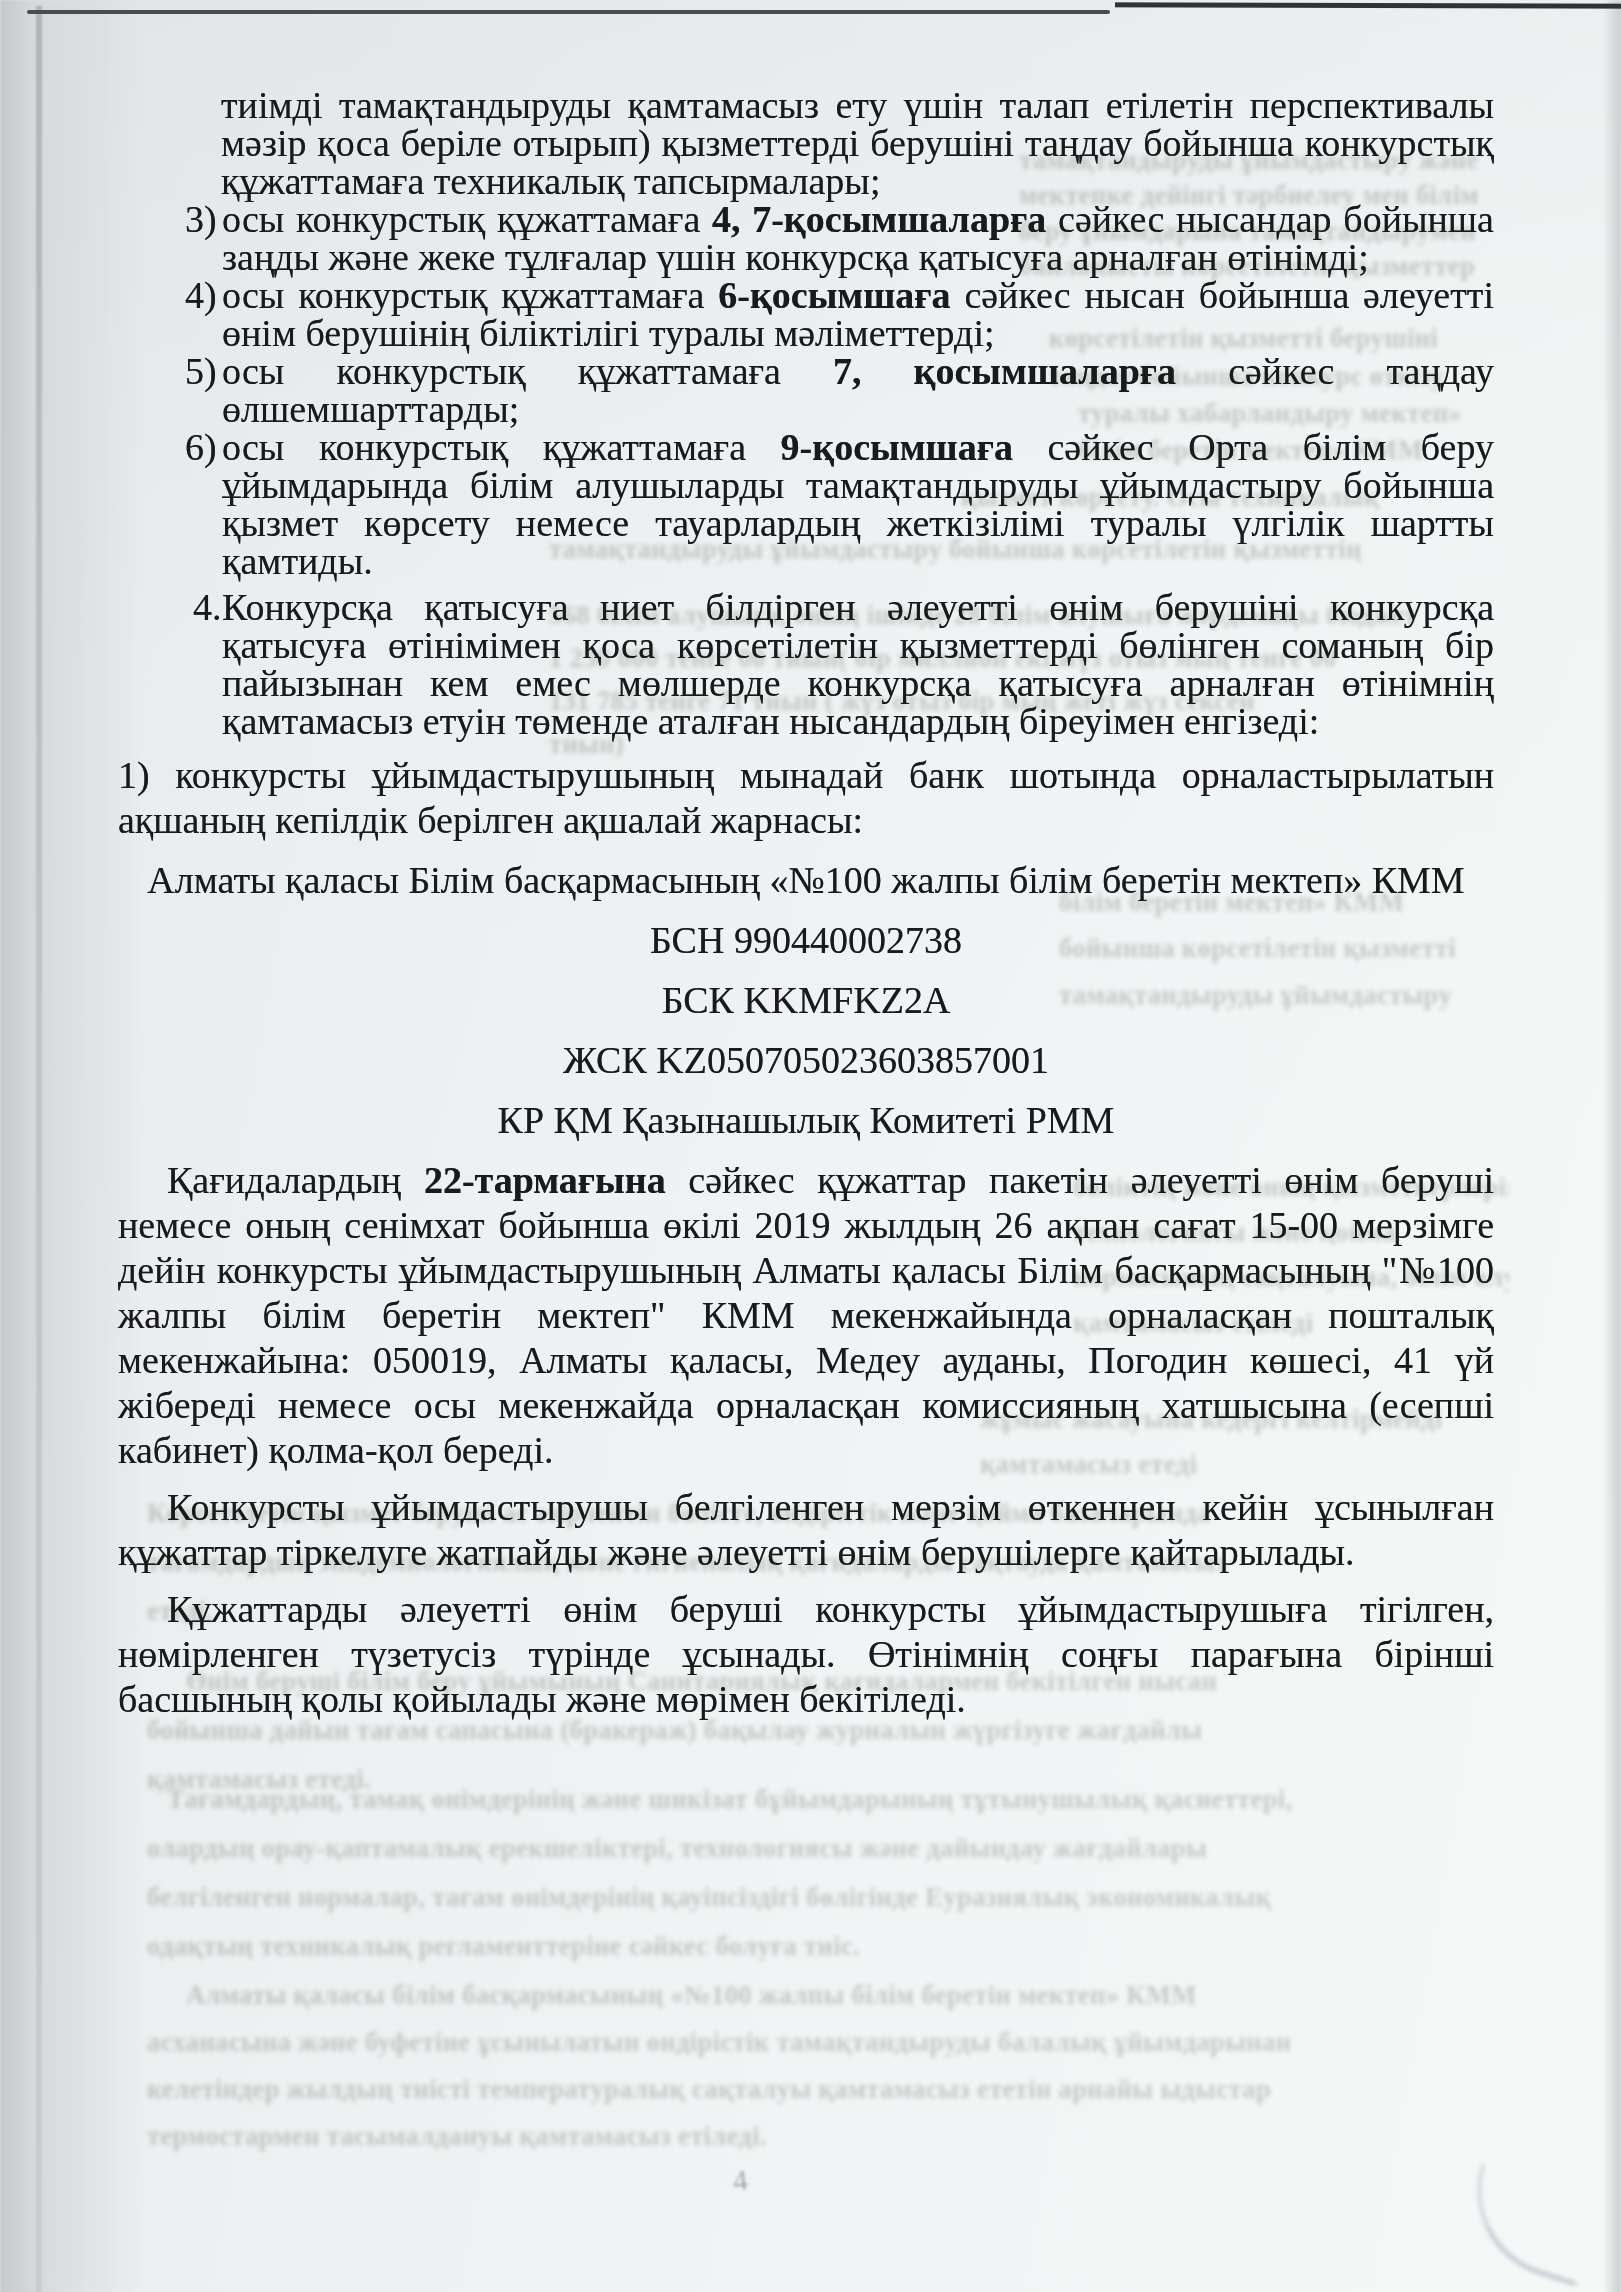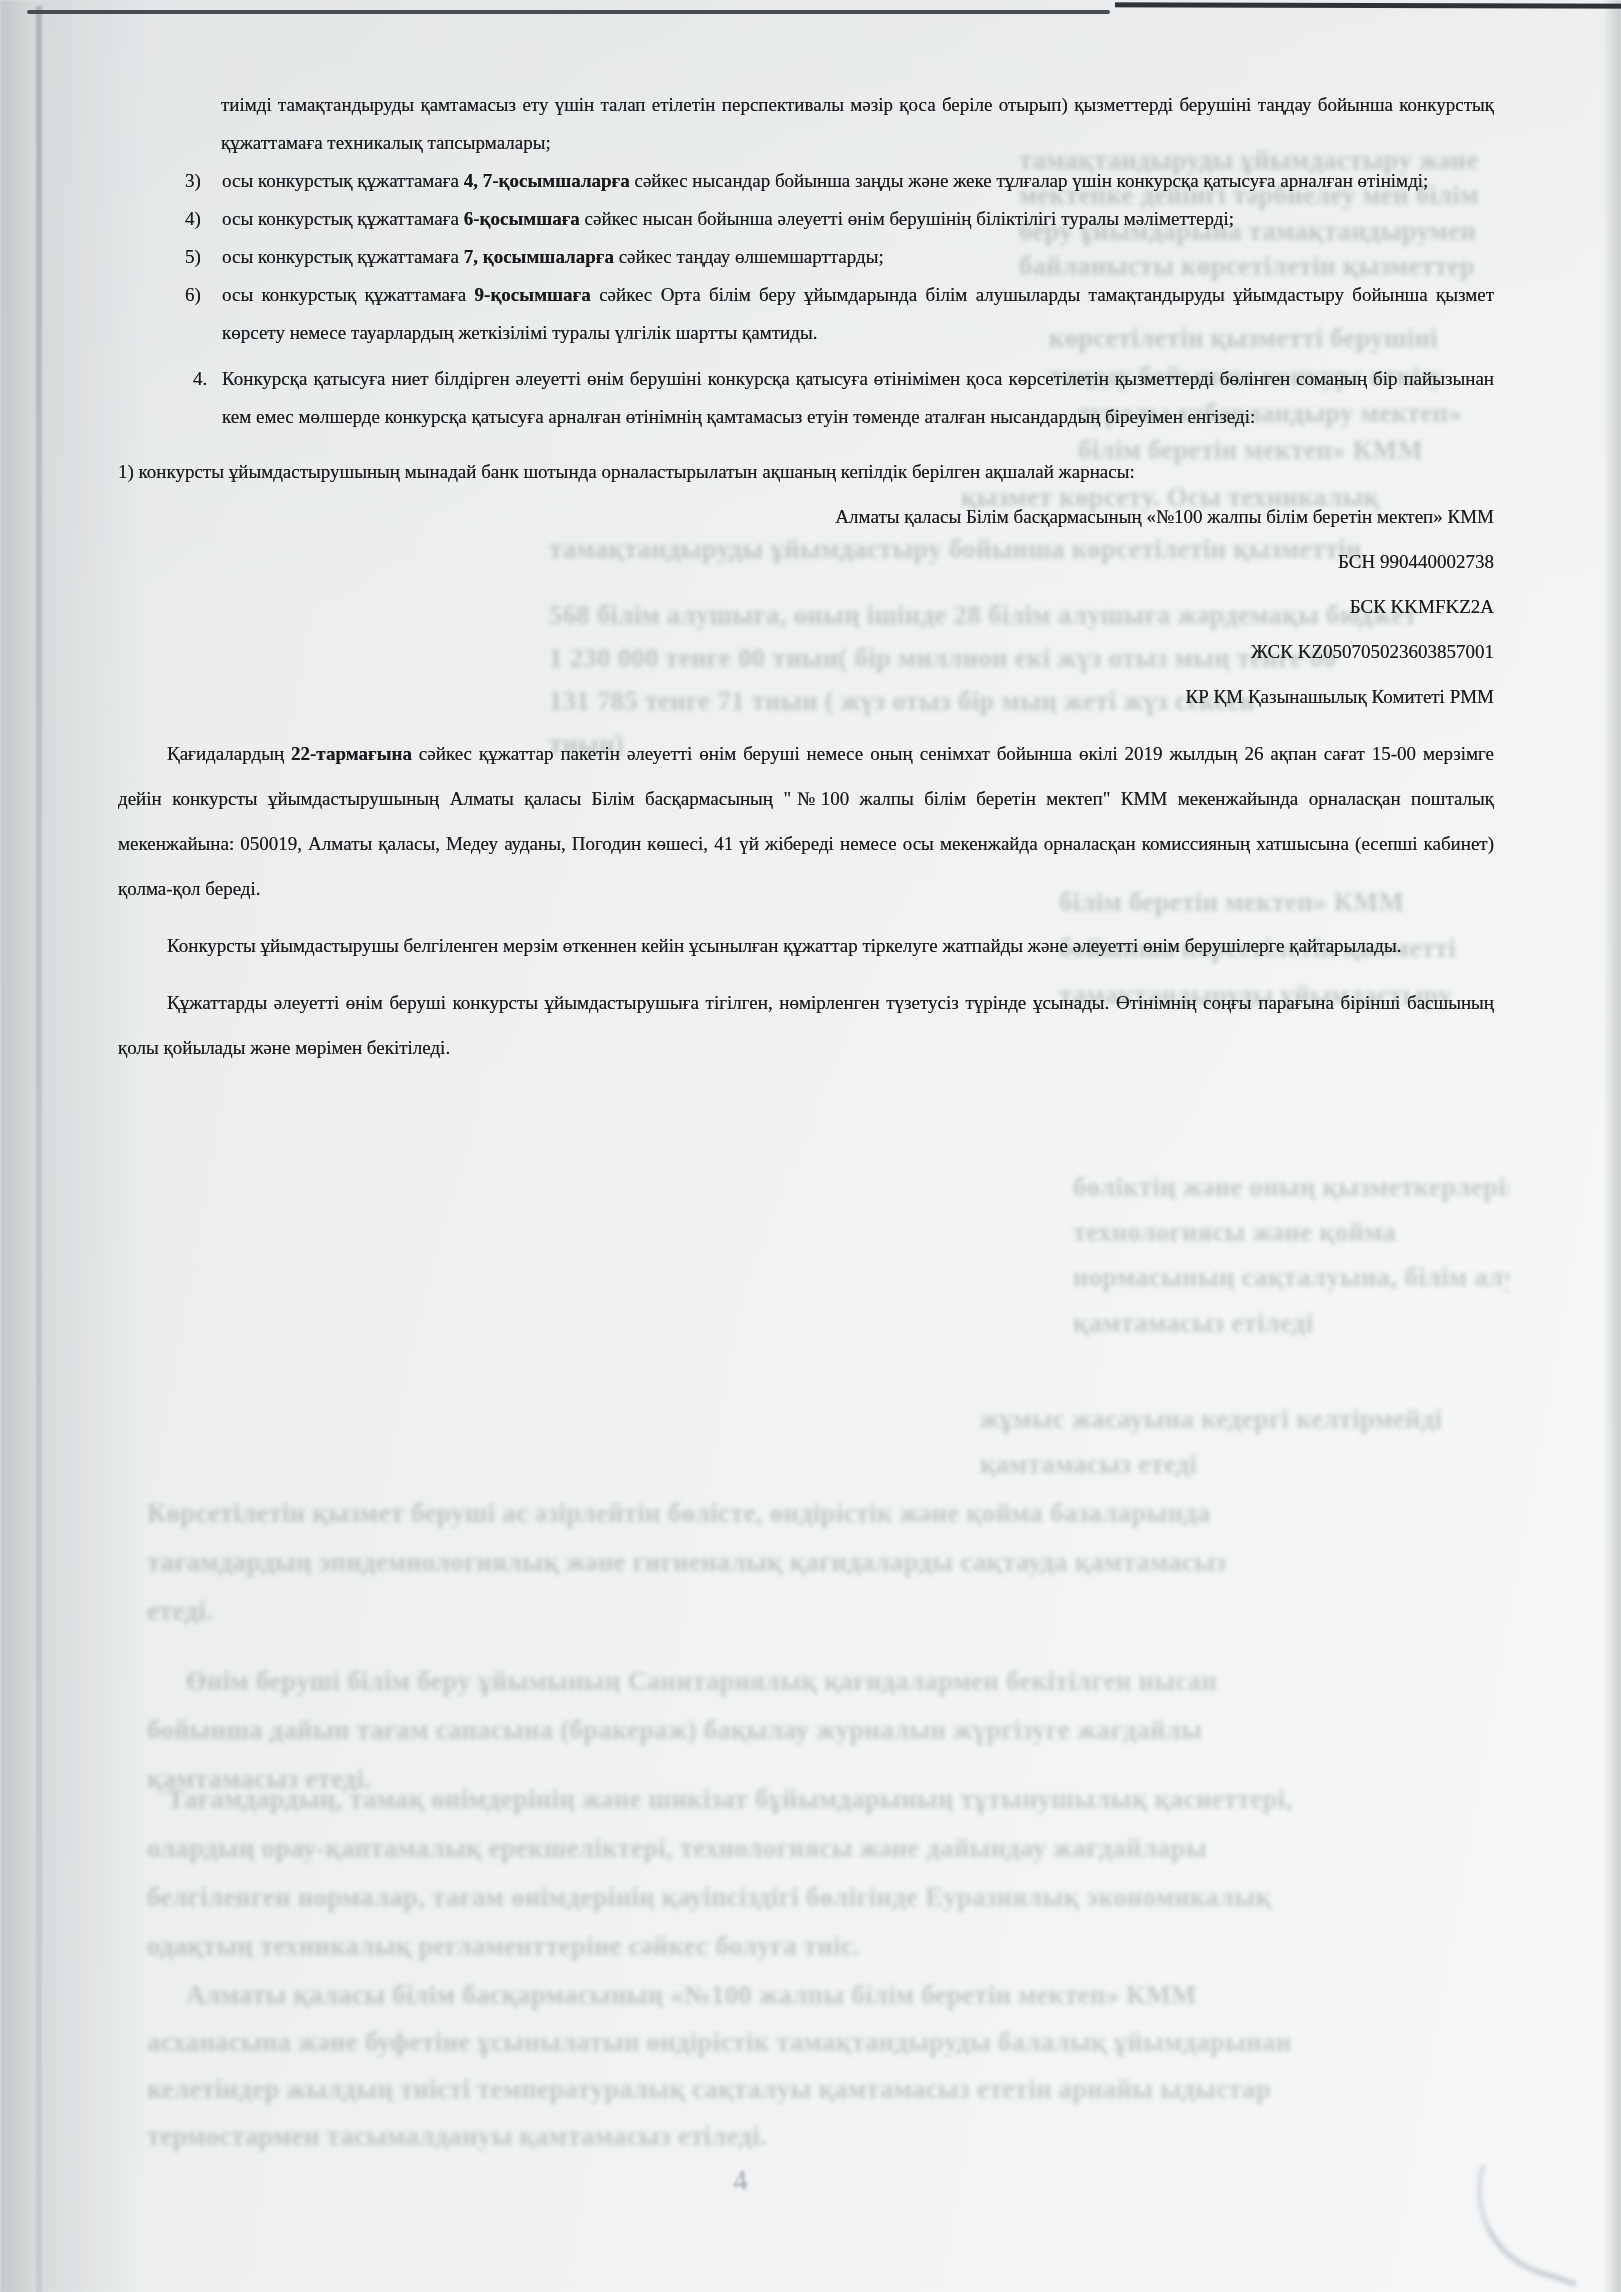--- a/index.html
+++ b/index.html
@@ -24,32 +24,32 @@
     background:linear-gradient(to right,rgba(220,223,225,0),#c9cccd);filter:blur(0.8px);}
   .top-line-a{position:absolute;left:27.4px;top:9.8px;width:1083px;height:3.9px;background:#4a4d50;filter:blur(0.7px);border-radius:2px;}
   .top-line-b{position:absolute;left:1115px;top:2.9px;width:510px;height:4.9px;background:#2f3236;filter:blur(0.6px);transform:rotate(.15deg);}
   .pen-stroke{position:absolute;left:1465px;top:2181px;width:123px;height:83px;
     border:0;border-bottom:5.9px solid rgba(125,138,158,.38);border-left:4.9px solid rgba(125,138,158,.28);
     border-radius:0 0 0 88px;transform:rotate(18deg);filter:blur(2px);}
   .page-mark{position:absolute;left:733px;top:2164px;font-size:29px;color:#5c636e;
     opacity:.55;filter:blur(1.6px);transform:rotate(-6deg);}
   
   .content{position:absolute;left:118px;top:86px;width:1376px;color:#191a1c;
-    font-size:19px;text-align:justify;
+    font-size:38px;text-align:justify;
     text-shadow:0 0 0.6px rgba(20,20,25,.65);
     filter:blur(0.2px);}
   .upper{margin-left:69px;line-height:38px;}
   .cont-para{margin:0 0 0 34px;}
   .hang{position:relative;padding-left:35px;margin:0;}
   .hang .num{position:absolute;left:-2px;top:0;}
   .numpara{position:relative;padding-left:35px;margin:7.8px 0 0 0;}
   .numpara .num{position:absolute;left:5.9px;top:0;}
   .lower{margin-top:13.7px;line-height:45px;}
   .block-1{margin:0;}
-  .bank-lines p{margin:0;text-align:right;}
+  .bank-lines p{margin:15px;text-align:center;}
   .para-ind{margin:11.8px 0 0 0;text-indent:49px;}
   b,.b{font-weight:bold;}
   
   .bleed-layer{position:absolute;left:0;top:0;width:1621px;height:2293px;pointer-events:none;}
   .bleed-line{position:absolute;color:#7e9187;opacity:.42;filter:blur(2.3px);
     font-family:"Liberation Serif", serif;font-size:26.5px;font-weight:bold;
     letter-spacing:0.4px;white-space:nowrap;overflow:hidden;text-align:justify;}
 </style>
 </head>
 <body>

